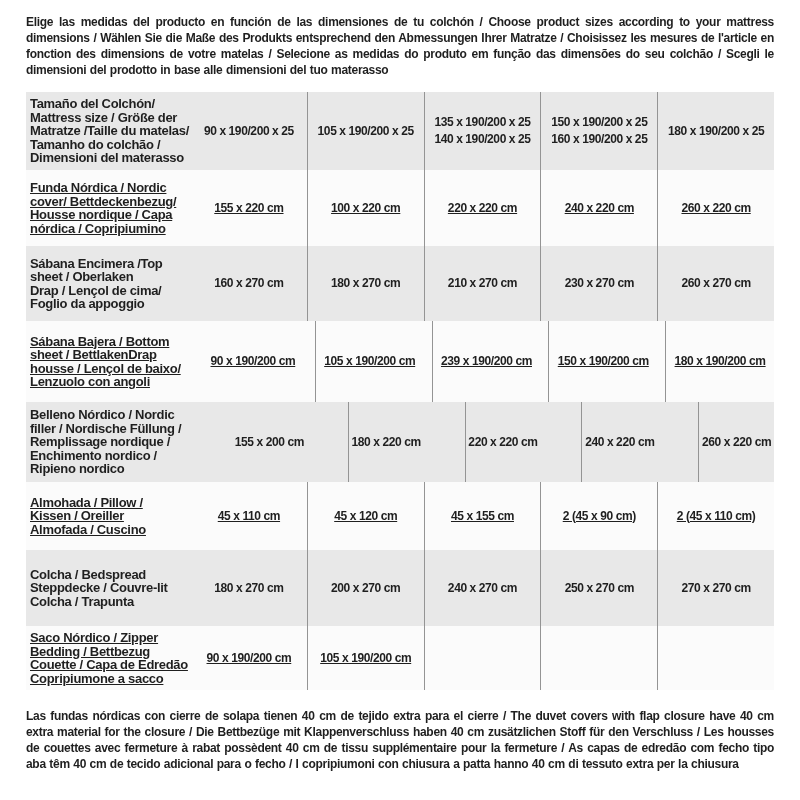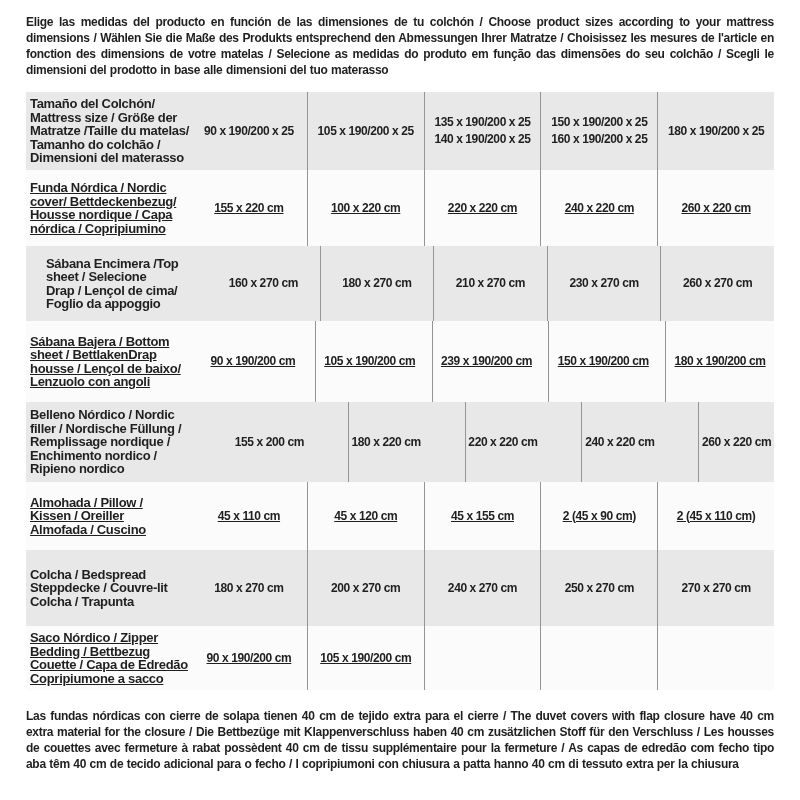--- a/index.html
+++ b/index.html
@@ -14,21 +14,21 @@
   .intro, .note {
     font-size:12px; line-height:16px; text-align:justify;
     letter-spacing:-0.3px; word-spacing:0.5px;
   }
   .size-table { margin-top:14px; }
   .t-row { display:flex; align-items:stretch; }
   .t-row.gray  { background:var(--row-gray,#e8e8e8); }
   .t-row.light { background:var(--row-light,#fbfbfb);text-decoration:underline; }
   .t-row:nth-child(1){ min-height:78px; }
   .t-row:nth-child(2){ min-height:76px; }
-  .t-row:nth-child(3){ min-height:75px;padding-left:16px; }
+  .t-row:nth-child(3){ min-height:75px; }
   .t-row:nth-child(4){ min-height:81px;gap:8px; }
   .t-row:nth-child(5){ min-height:80px;gap:41px; }
   .t-row:nth-child(6){ min-height:68px; }
   .t-row:nth-child(7){ min-height:76px; }
   .t-row:nth-child(8){ min-height:64px; }
   .cell { display:flex; flex-direction:column; justify-content:center; }
   .cell-label {
     width:165px; flex:0 0 165px; padding-left:4px;
     font-size:13px; line-height:13.5px; letter-spacing:-0.3px;
   }
@@ -92,21 +92,21 @@
         <div class="cell cell-data">
           <div>240 x 220 cm</div>
         </div>
         <div class="cell cell-data">
           <div>260 x 220 cm</div>
         </div>
       </div>
       <div class="t-row gray">
         <div class="cell cell-label">
           <div>Sábana Encimera /Top</div>
-          <div>sheet / Selecione</div>
+          <div>sheet / Oberlaken</div>
           <div>Drap / Lençol de cima/</div>
           <div>Foglio da appoggio</div>
         </div>
         <div class="cell cell-data">
           <div>160 x 270 cm</div>
         </div>
         <div class="cell cell-data">
           <div>180 x 270 cm</div>
         </div>
         <div class="cell cell-data">

